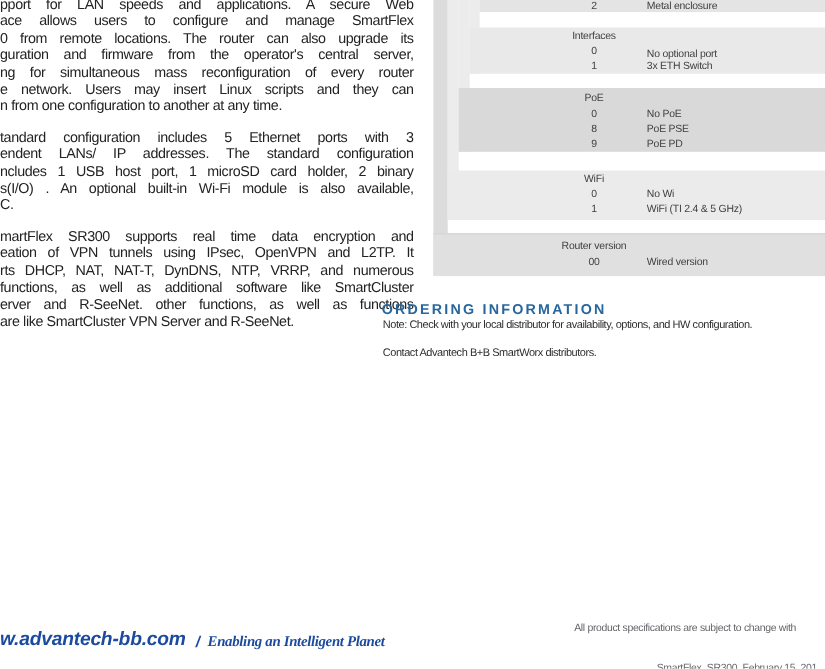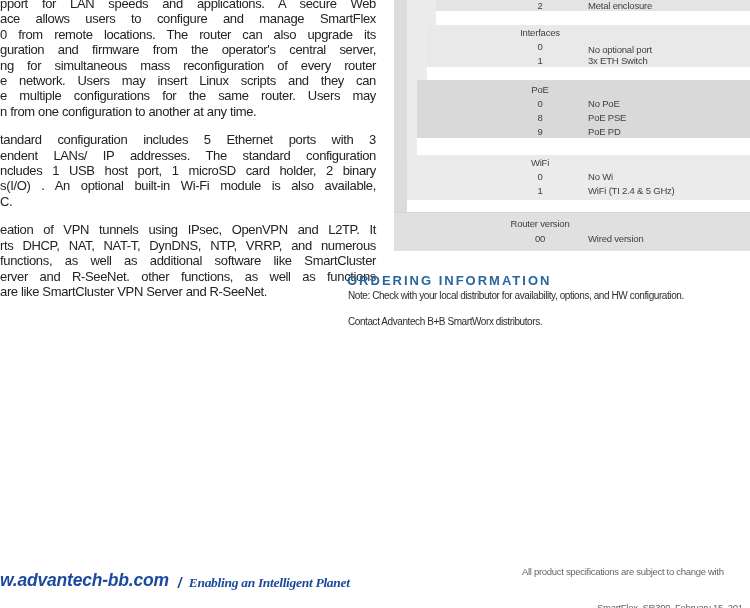--- a/index.html
+++ b/index.html
@@ -83,31 +83,31 @@
 <body>
 
 <div class="bodycol">
   <div class="para">
     <div class="ln j">pport for LAN speeds and applications. A secure Web</div>
     <div class="ln j">ace allows users to configure and manage SmartFlex</div>
     <div class="ln j">0 from remote locations. The router can also upgrade its</div>
     <div class="ln j">guration and firmware from the operator's central server,</div>
     <div class="ln j">ng for simultaneous mass reconfiguration of every router</div>
     <div class="ln j">e network. Users may insert Linux scripts and they can</div>
-    <div class="ln j">e multiple configurations for the same router. Users may</div>
     <div class="ln">n from one configuration to another at any time.</div>
   </div>
   <div class="para">
     <div class="ln j">tandard configuration includes 5 Ethernet ports with 3</div>
     <div class="ln j">endent LANs/ IP addresses. The standard configuration</div>
     <div class="ln j">ncludes 1 USB host port, 1 microSD card holder, 2 binary</div>
     <div class="ln j">s(I/O) . An optional built-in Wi-Fi module is also available,</div>
     <div class="ln">C.</div>
   </div>
   <div class="para">
+    <div class="ln j">martFlex SR300 supports real time data encryption and</div>
     <div class="ln j">eation of VPN tunnels using IPsec, OpenVPN and L2TP. It</div>
     <div class="ln j">rts DHCP, NAT, NAT-T, DynDNS, NTP, VRRP, and numerous</div>
     <div class="ln j">functions, as well as additional software like SmartCluster</div>
     <div class="ln j">erver and R-SeeNet. other functions, as well as functions</div>
     <div class="ln">are like SmartCluster VPN Server and R-SeeNet.</div>
   </div>
 </div>
 
 <div class="rect" id="stripA"></div>
 <div class="rect" id="stripB"></div>

